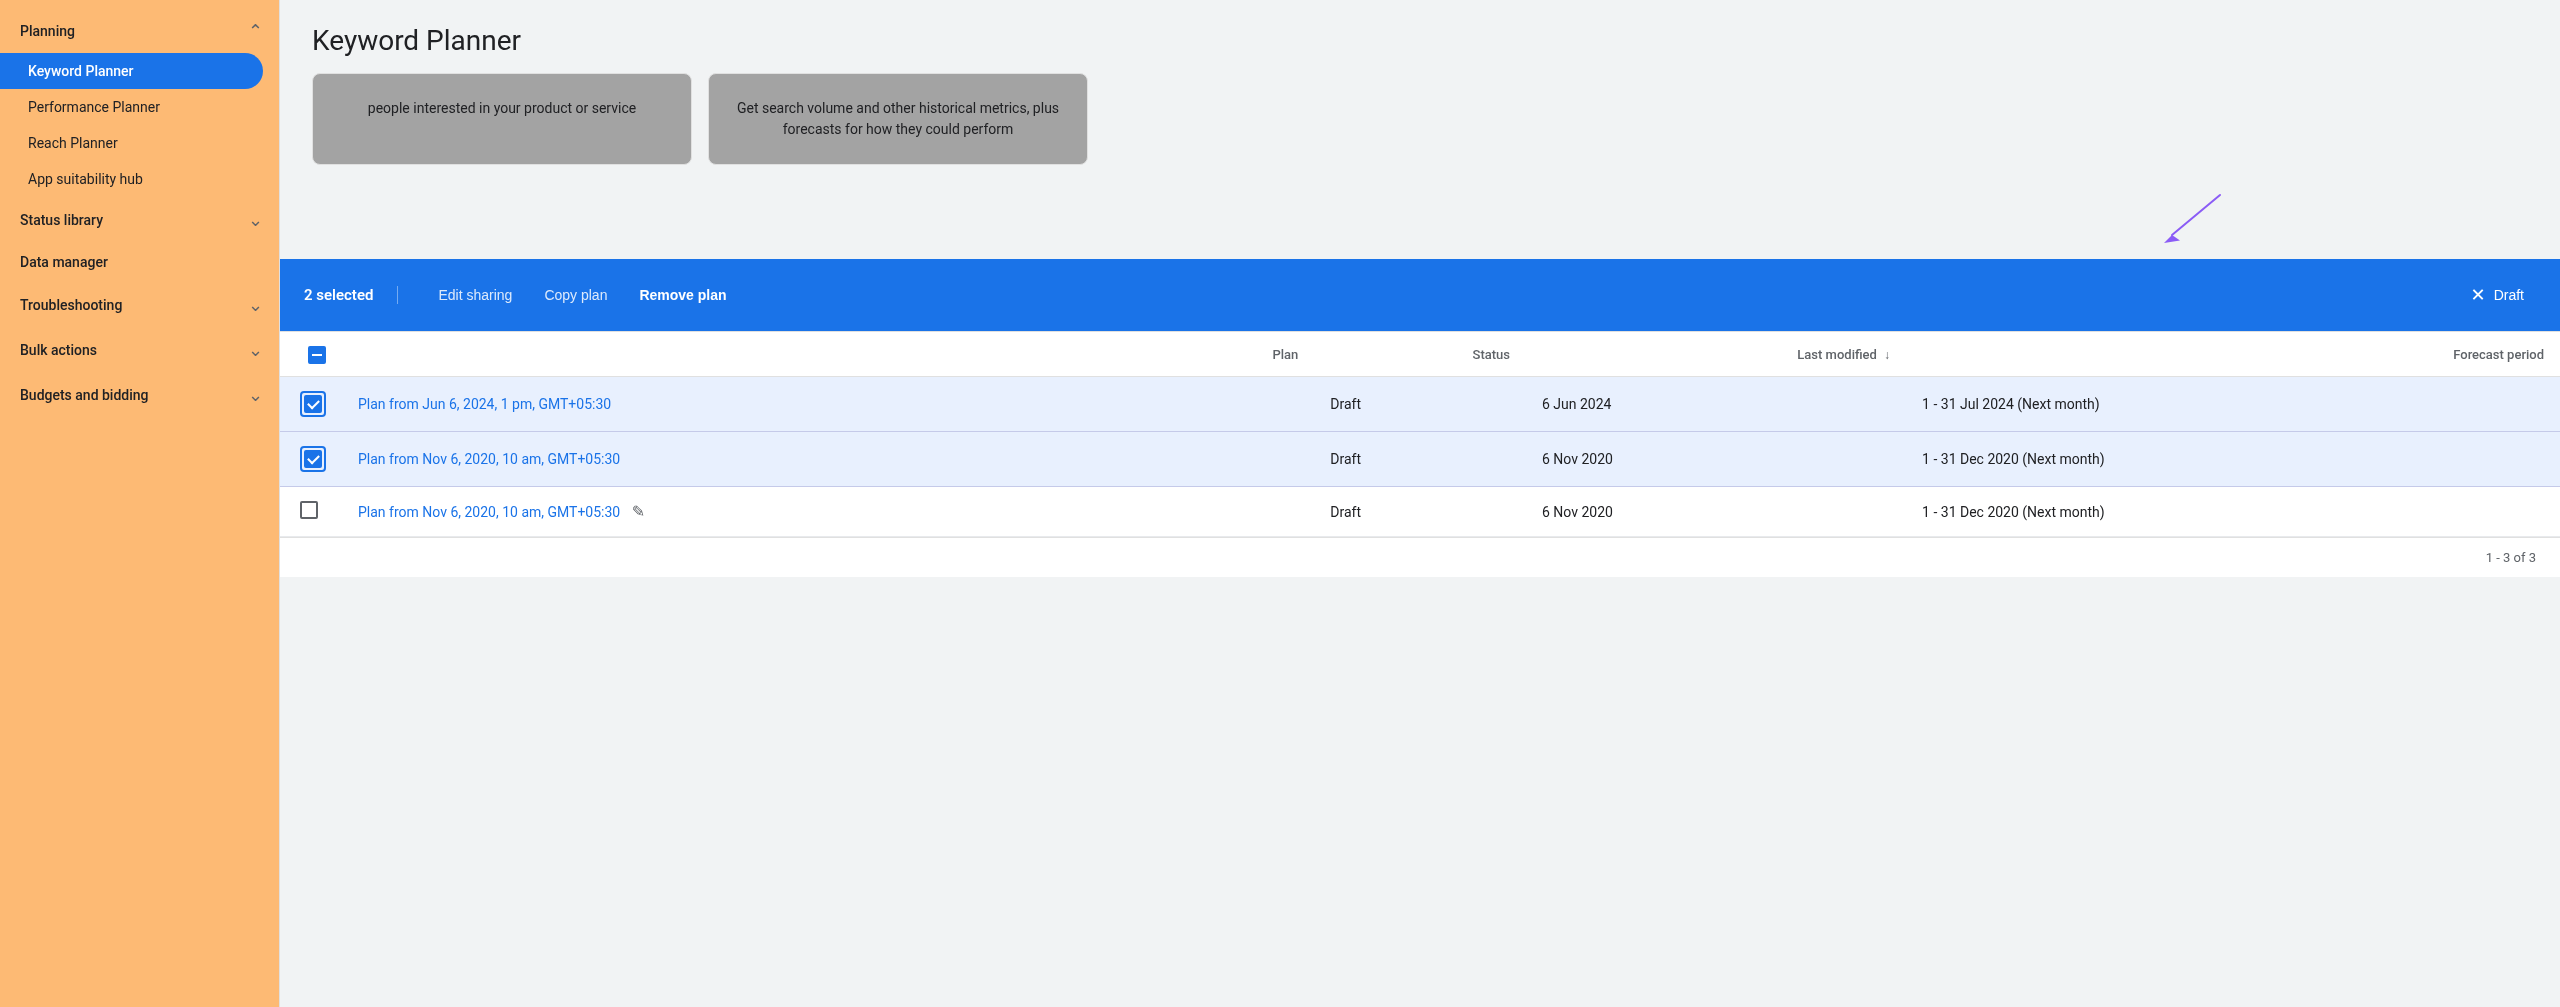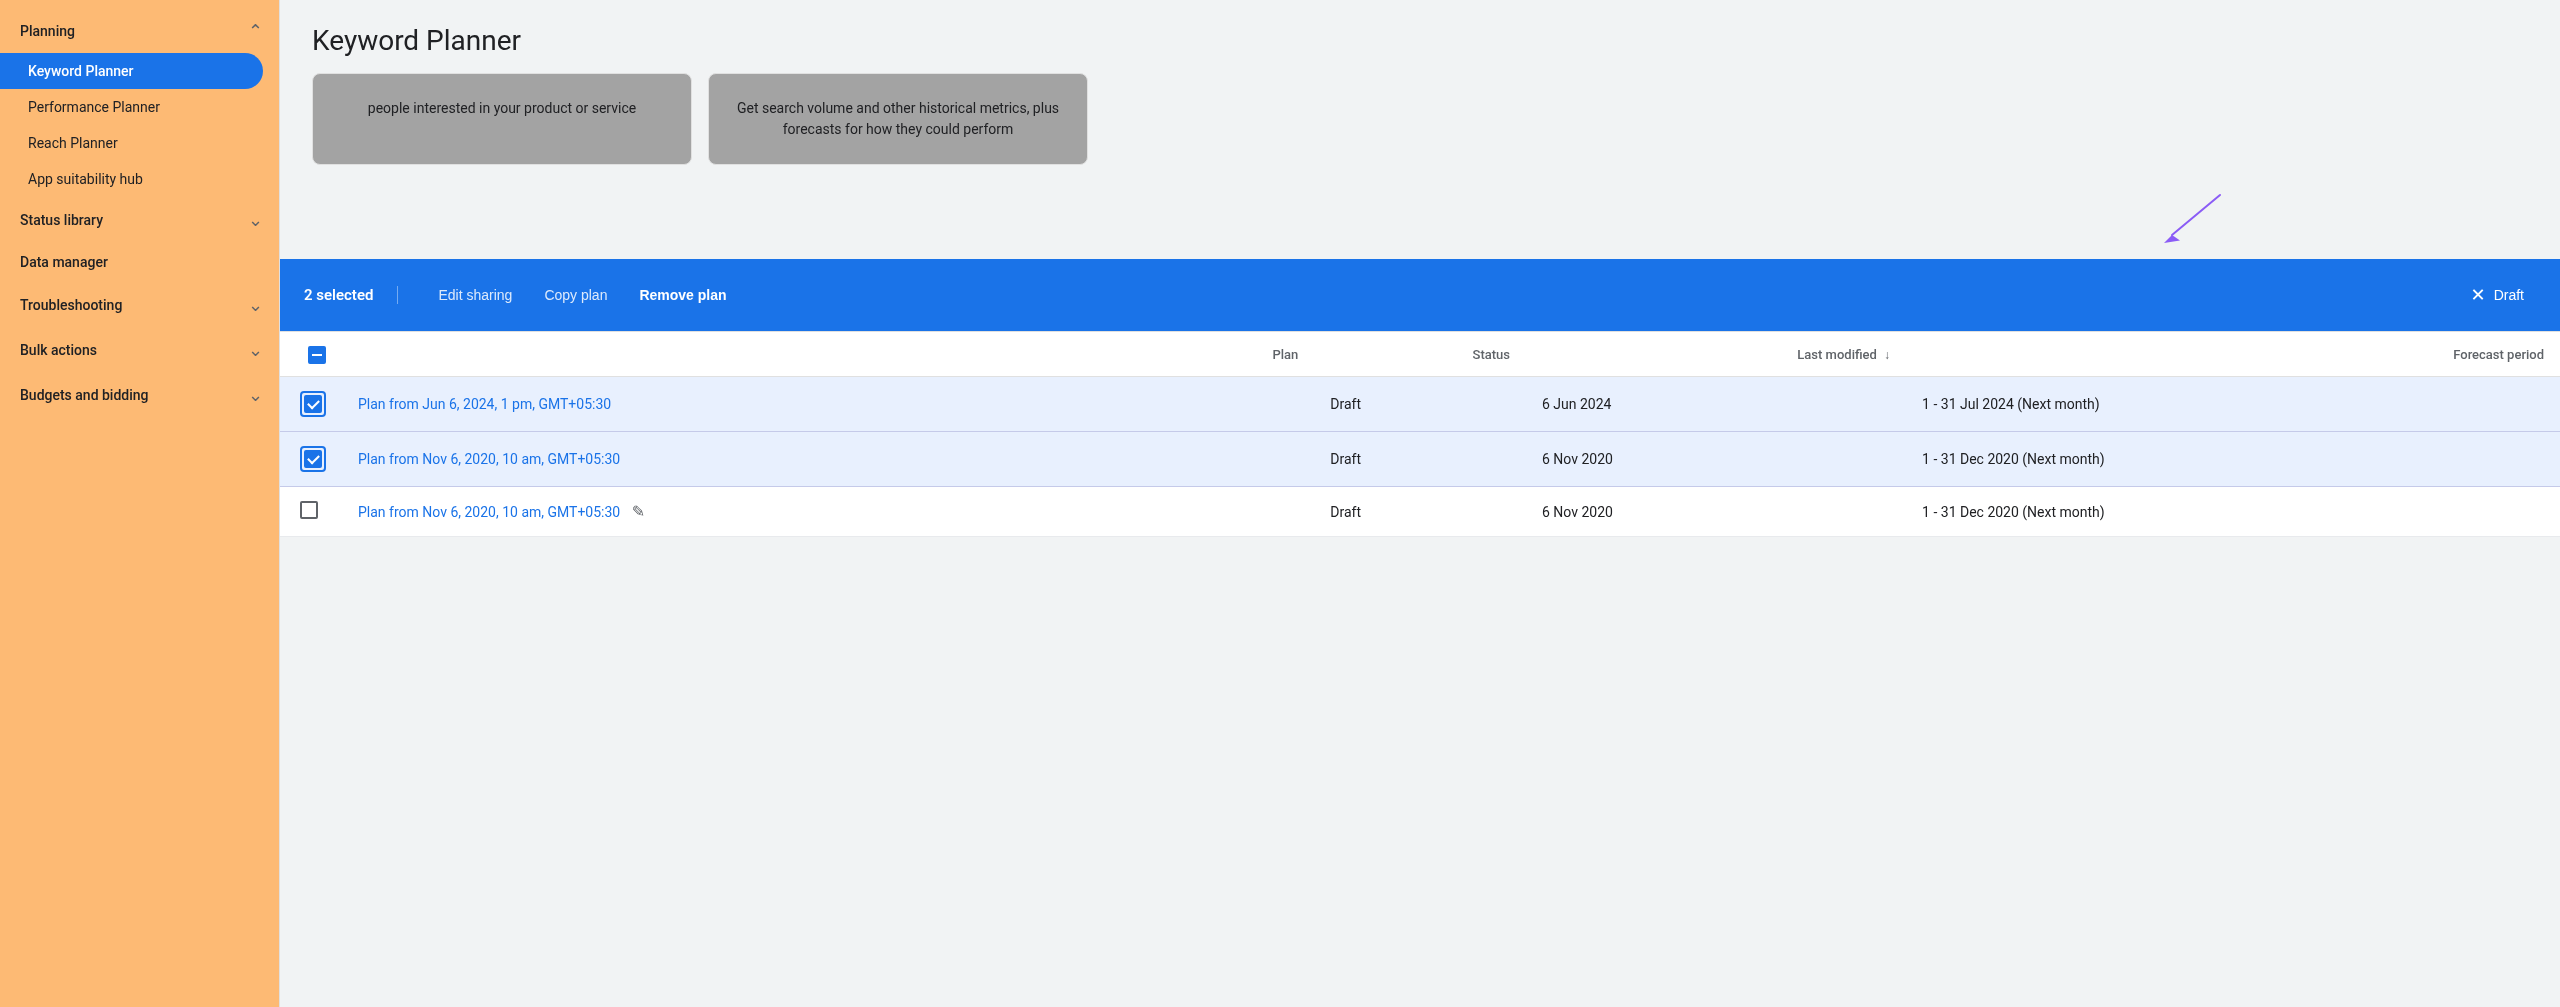--- a/index.html
+++ b/index.html
@@ -389,14 +389,15 @@
           <td>
             <a class="plan-link" href="#">Plan from Nov 6, 2020, 10 am, GMT+05:30</a>
             <span class="edit-icon">✎</span>
           </td>
           <td>Draft</td>
           <td>6 Nov 2020</td>
           <td>1 - 31 Dec 2020 (Next month)</td>
         </tr>
       </tbody>
     </table>
+    <div class="pagination">1 - 3 of 3</div>
   </div>
 </div>
 
 </body></html>

